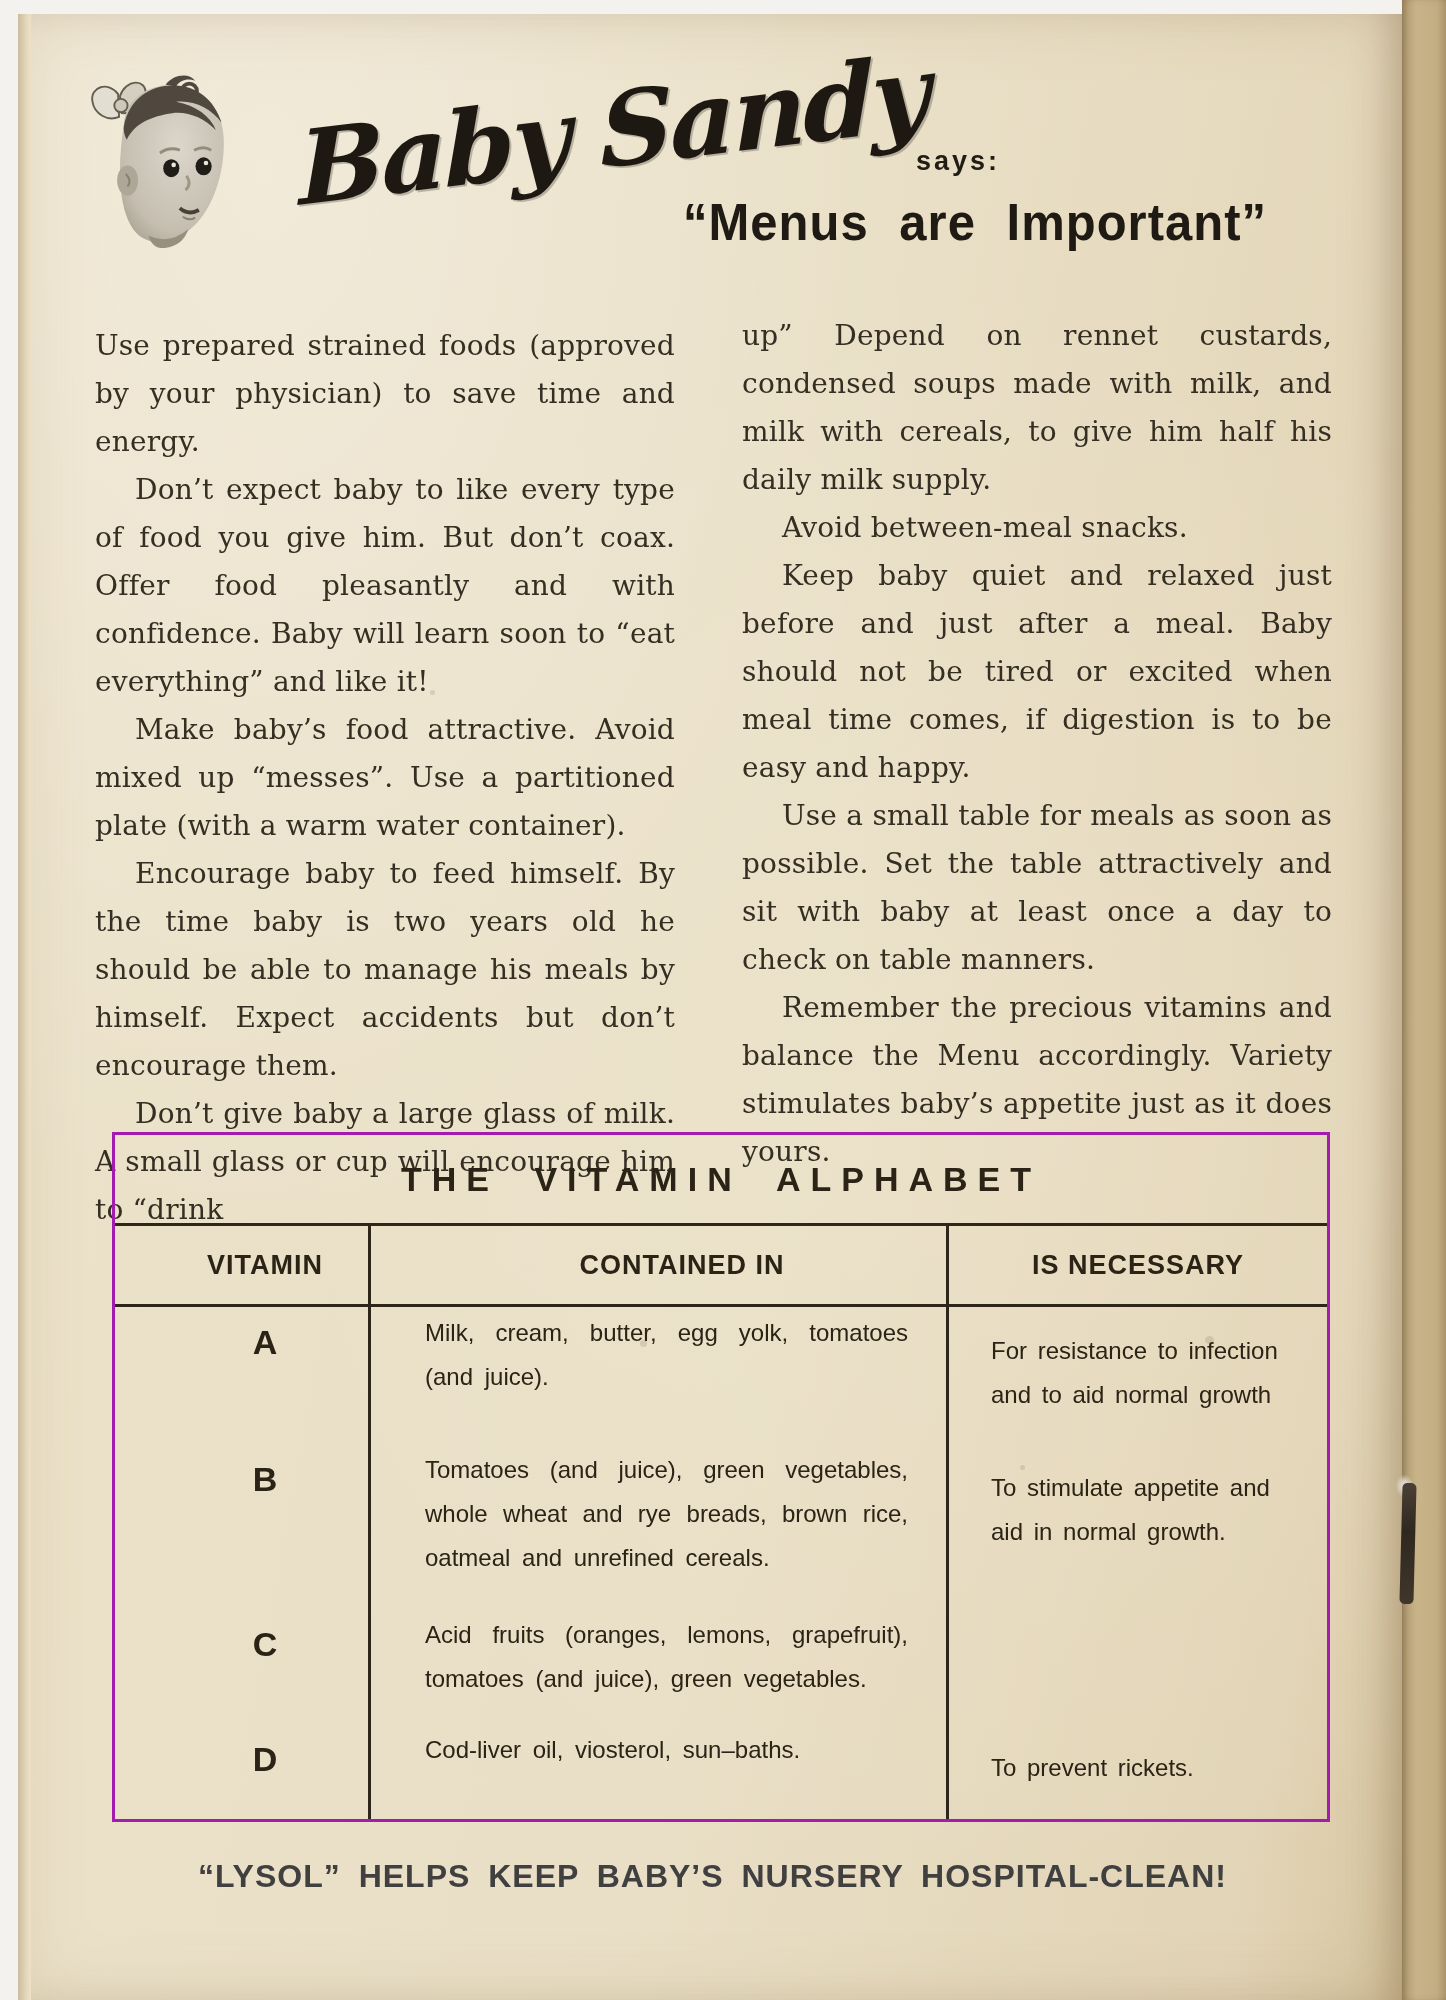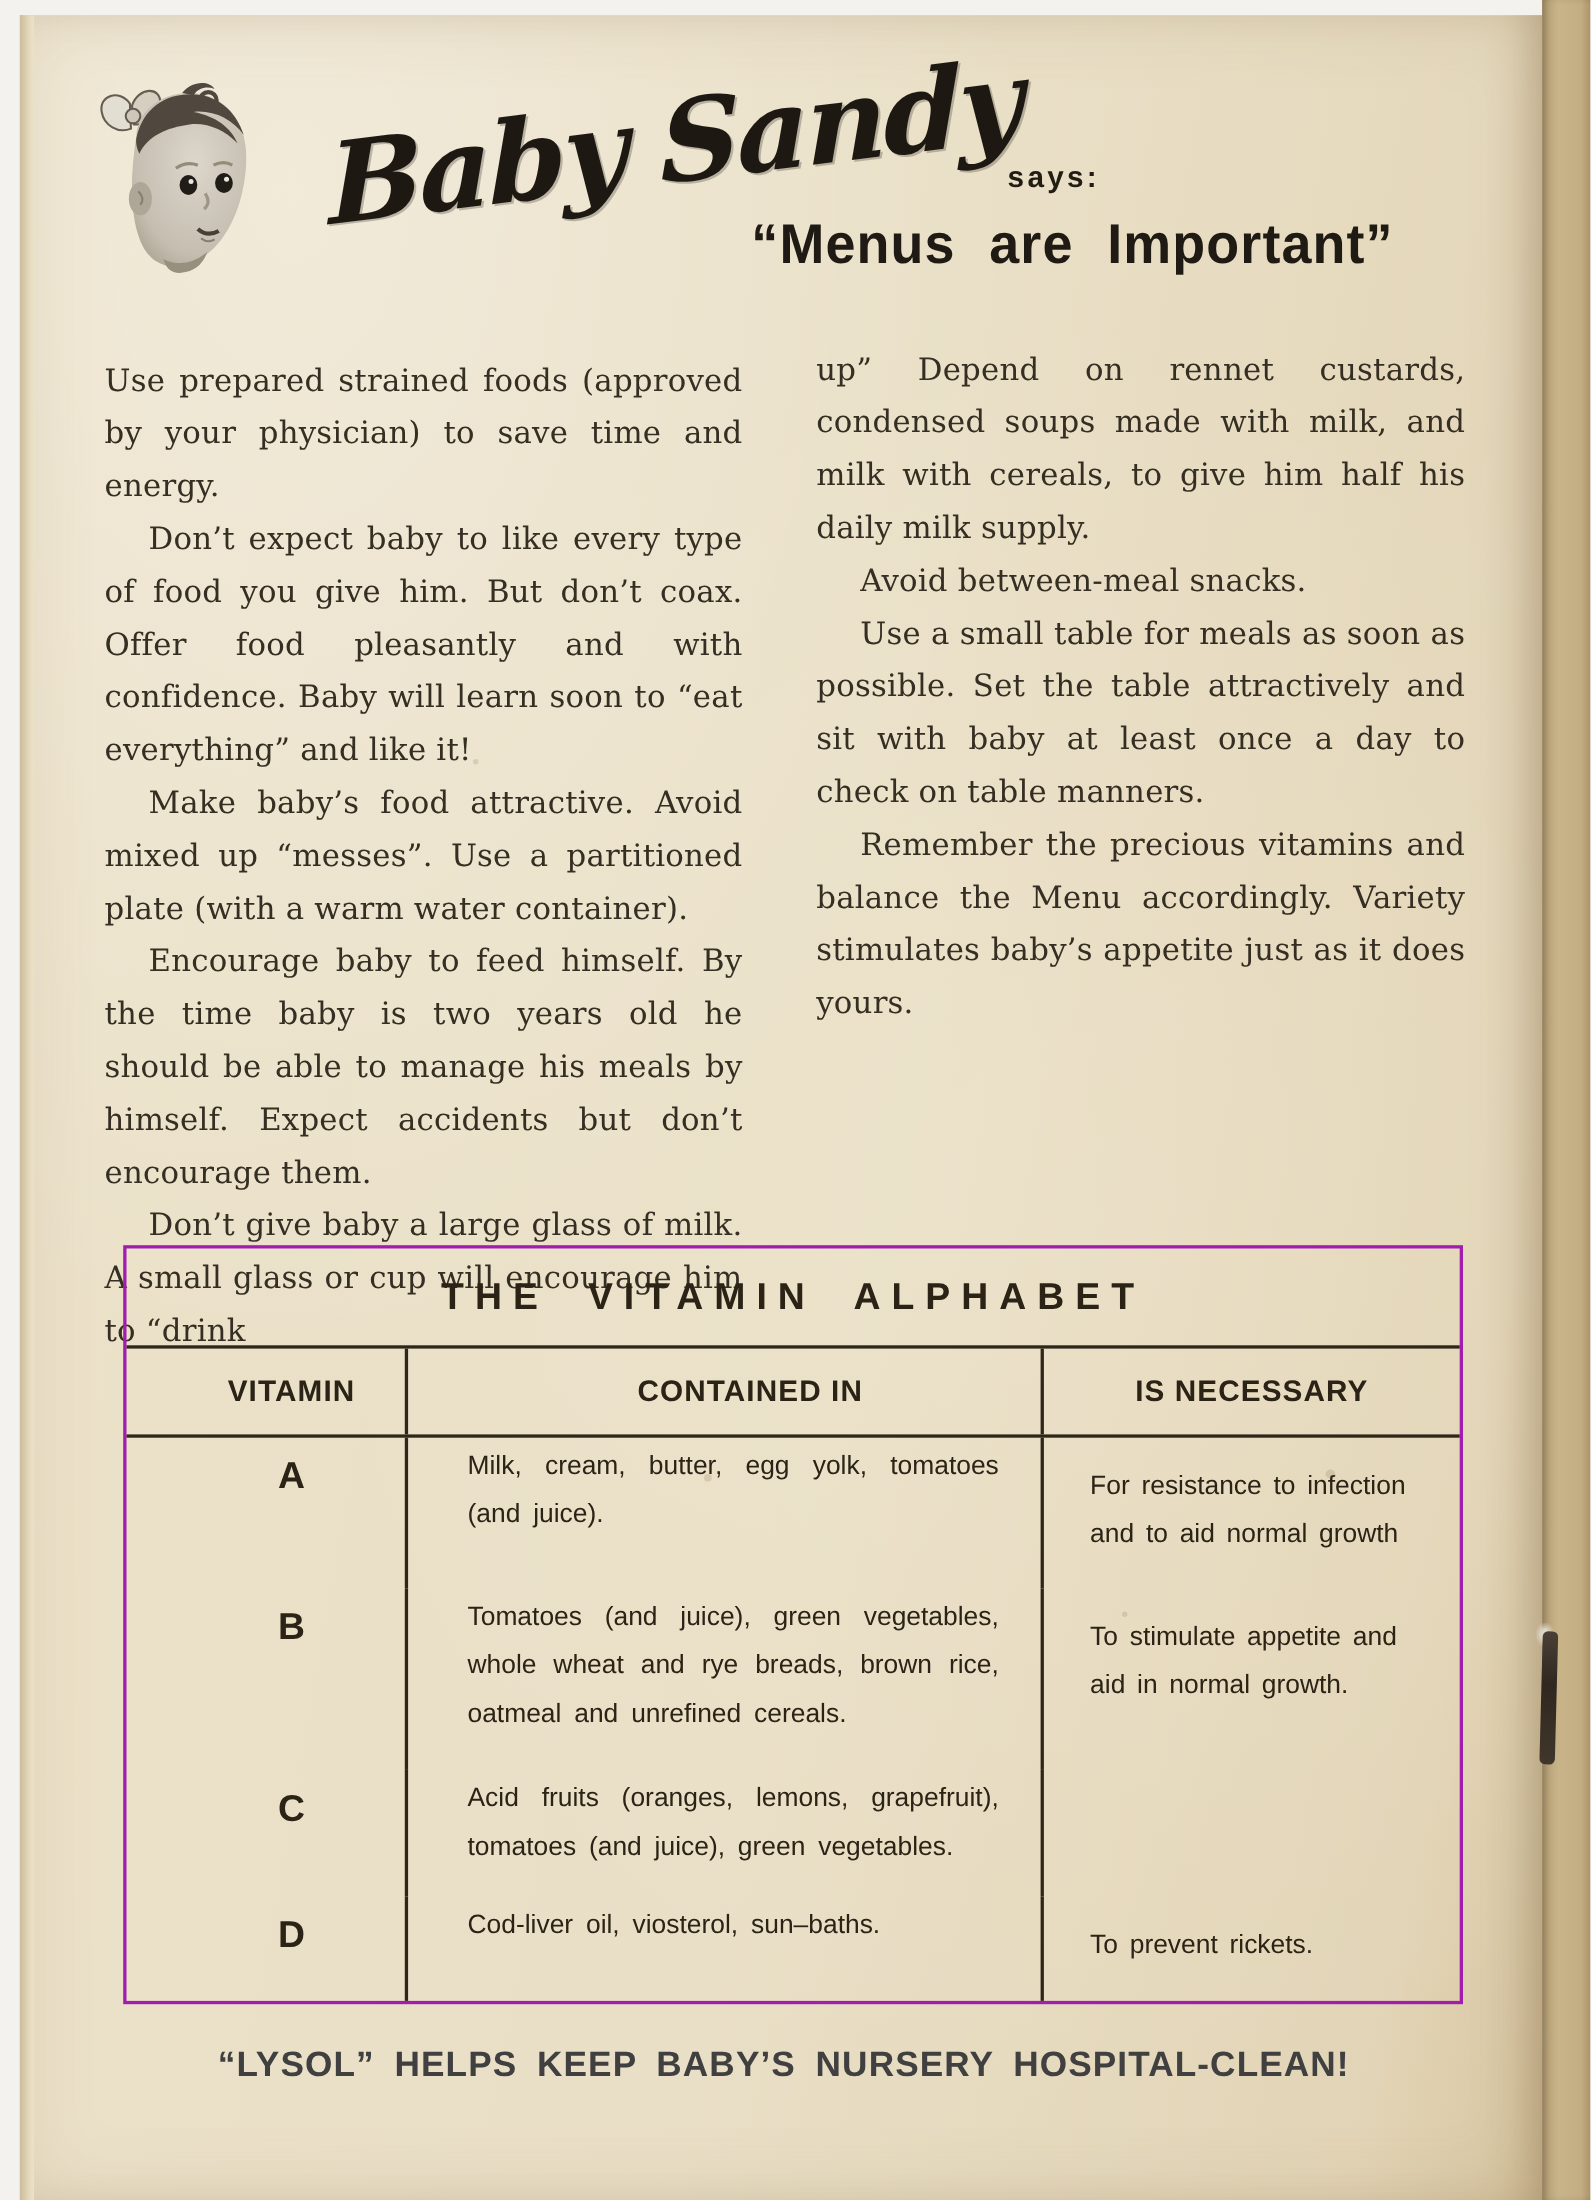--- a/index.html
+++ b/index.html
@@ -119,20 +119,21 @@
   <div id="col-left" class="col">
     <p class="first">Use prepared strained foods (approved by your physician) to save time and energy.</p>
     <p>Don’t expect baby to like every type of food you give him. But don’t coax. Offer food pleasantly and with confidence. Baby will learn soon to “eat everything” and like it!</p>
     <p>Make baby’s food attractive. Avoid mixed up “messes”. Use a partitioned plate (with a warm water container).</p>
     <p>Encourage baby to feed himself. By the time baby is two years old he should be able to manage his meals by himself. Expect accidents but don’t encourage them.</p>
     <p>Don’t give baby a large glass of milk. A small glass or cup will encourage him to “drink</p>
   </div>
   <div id="col-right" class="col">
     <p class="first">up” Depend on rennet custards, condensed soups made with milk, and milk with cereals, to give him half his daily milk supply.</p>
     <p>Avoid between-meal snacks.</p>
+    <p>Keep baby quiet and relaxed just before and just after a meal. Baby should not be tired or excited when meal time comes, if digestion is to be easy and happy.</p>
     <p>Use a small table for meals as soon as possible. Set the table attractively and sit with baby at least once a day to check on table manners.</p>
     <p>Remember the precious vitamins and balance the Menu accordingly. Variety stimulates baby’s appetite just as it does yours.</p>
   </div>
 
   <div id="vtable">
     <div id="vtable-title">THE VITAMIN ALPHABET</div>
     <div id="vtable-header" class="vgrid">
       <div class="hcell cdiv">VITAMIN</div>
       <div class="hcell cdiv">CONTAINED IN</div>
       <div class="hcell">IS NECESSARY</div>

